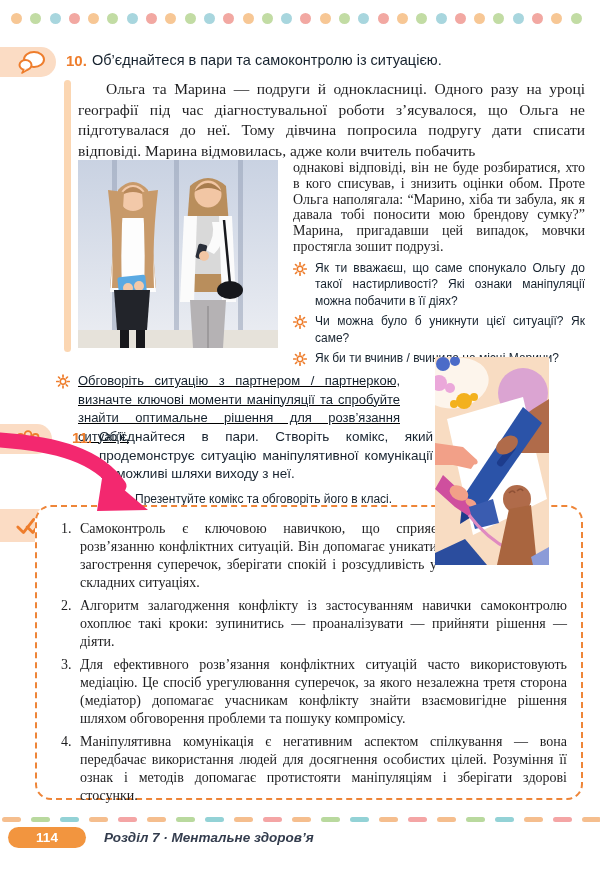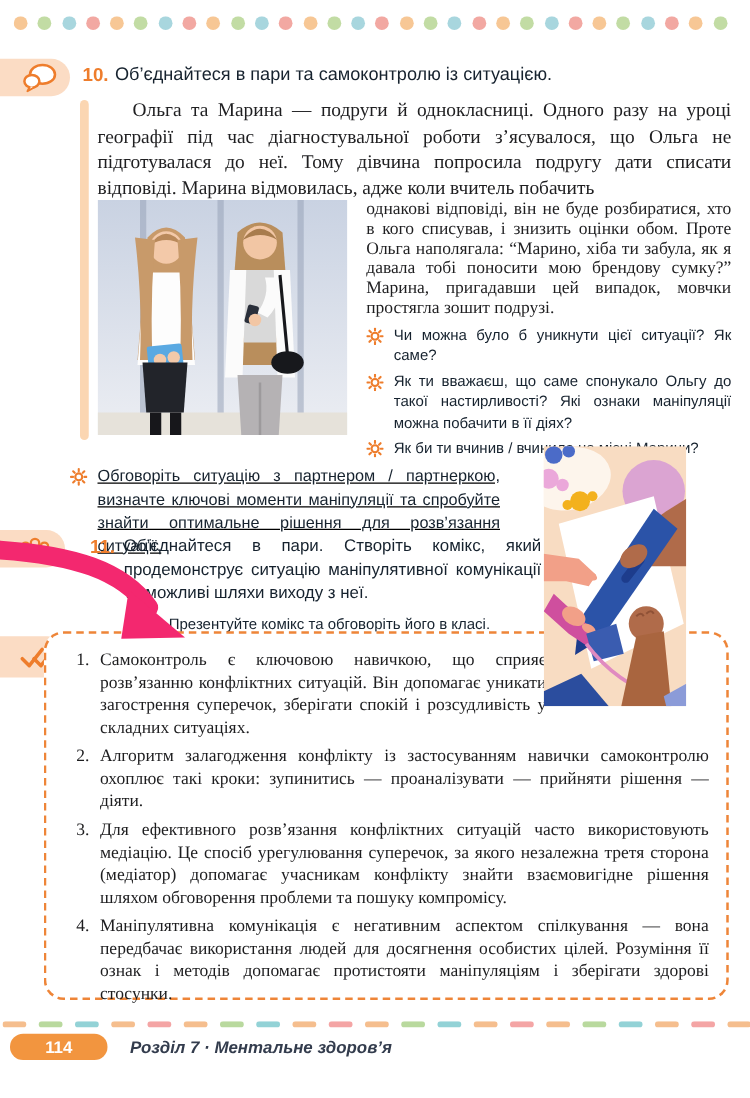--- a/index.html
+++ b/index.html
@@ -173,27 +173,27 @@
       <path d="M112 140 L148 140 L145 188 L115 188 Z" fill="#b5b2b4"></path>
       <line x1="130" y1="146" x2="130" y2="188" stroke="#9d9a9c" stroke-width="2"></line>
     </svg>
   </div>
   <div class="story-right">
     <p class="story-p2">однакові відповіді, він не буде розбиратися, хто в кого списував, і знизить оцінки обом. Проте Ольга наполягала: “Марино, хіба ти забула, як я давала тобі поносити мою брендову сумку?” Марина, пригадавши цей випадок, мовчки простягла зошит подрузі.</p>
     <div class="bullet">
       <svg class="sun" width="14" height="14">
           <use href="#sun-sym"></use>
         </svg>
-      <span class="bullet-text">Чи можна було б уникнути цієї ситуації? Як саме?</span>
+      <span class="bullet-text">Як ти вважаєш, що саме спонукало Ольгу до такої настирливості? Які ознаки маніпуляції можна побачити в її діях?</span>
     </div>
     <div class="bullet">
       <svg class="sun" width="14" height="14">
           <use href="#sun-sym"></use>
         </svg>
-      <span class="bullet-text">Як ти вважаєш, що саме спонукало Ольгу до такої настирливості? Які ознаки маніпуляції можна побачити в її діях?</span>
+      <span class="bullet-text">Чи можна було б уникнути цієї ситуації? Як саме?</span>
     </div>
     <div class="bullet">
       <svg class="sun" width="14" height="14">
           <use href="#sun-sym"></use>
         </svg>
       <span class="bullet-text">Як би ти вчинив / вчинила на місці Марини?</span>
     </div>
   </div>
 </div>
 

